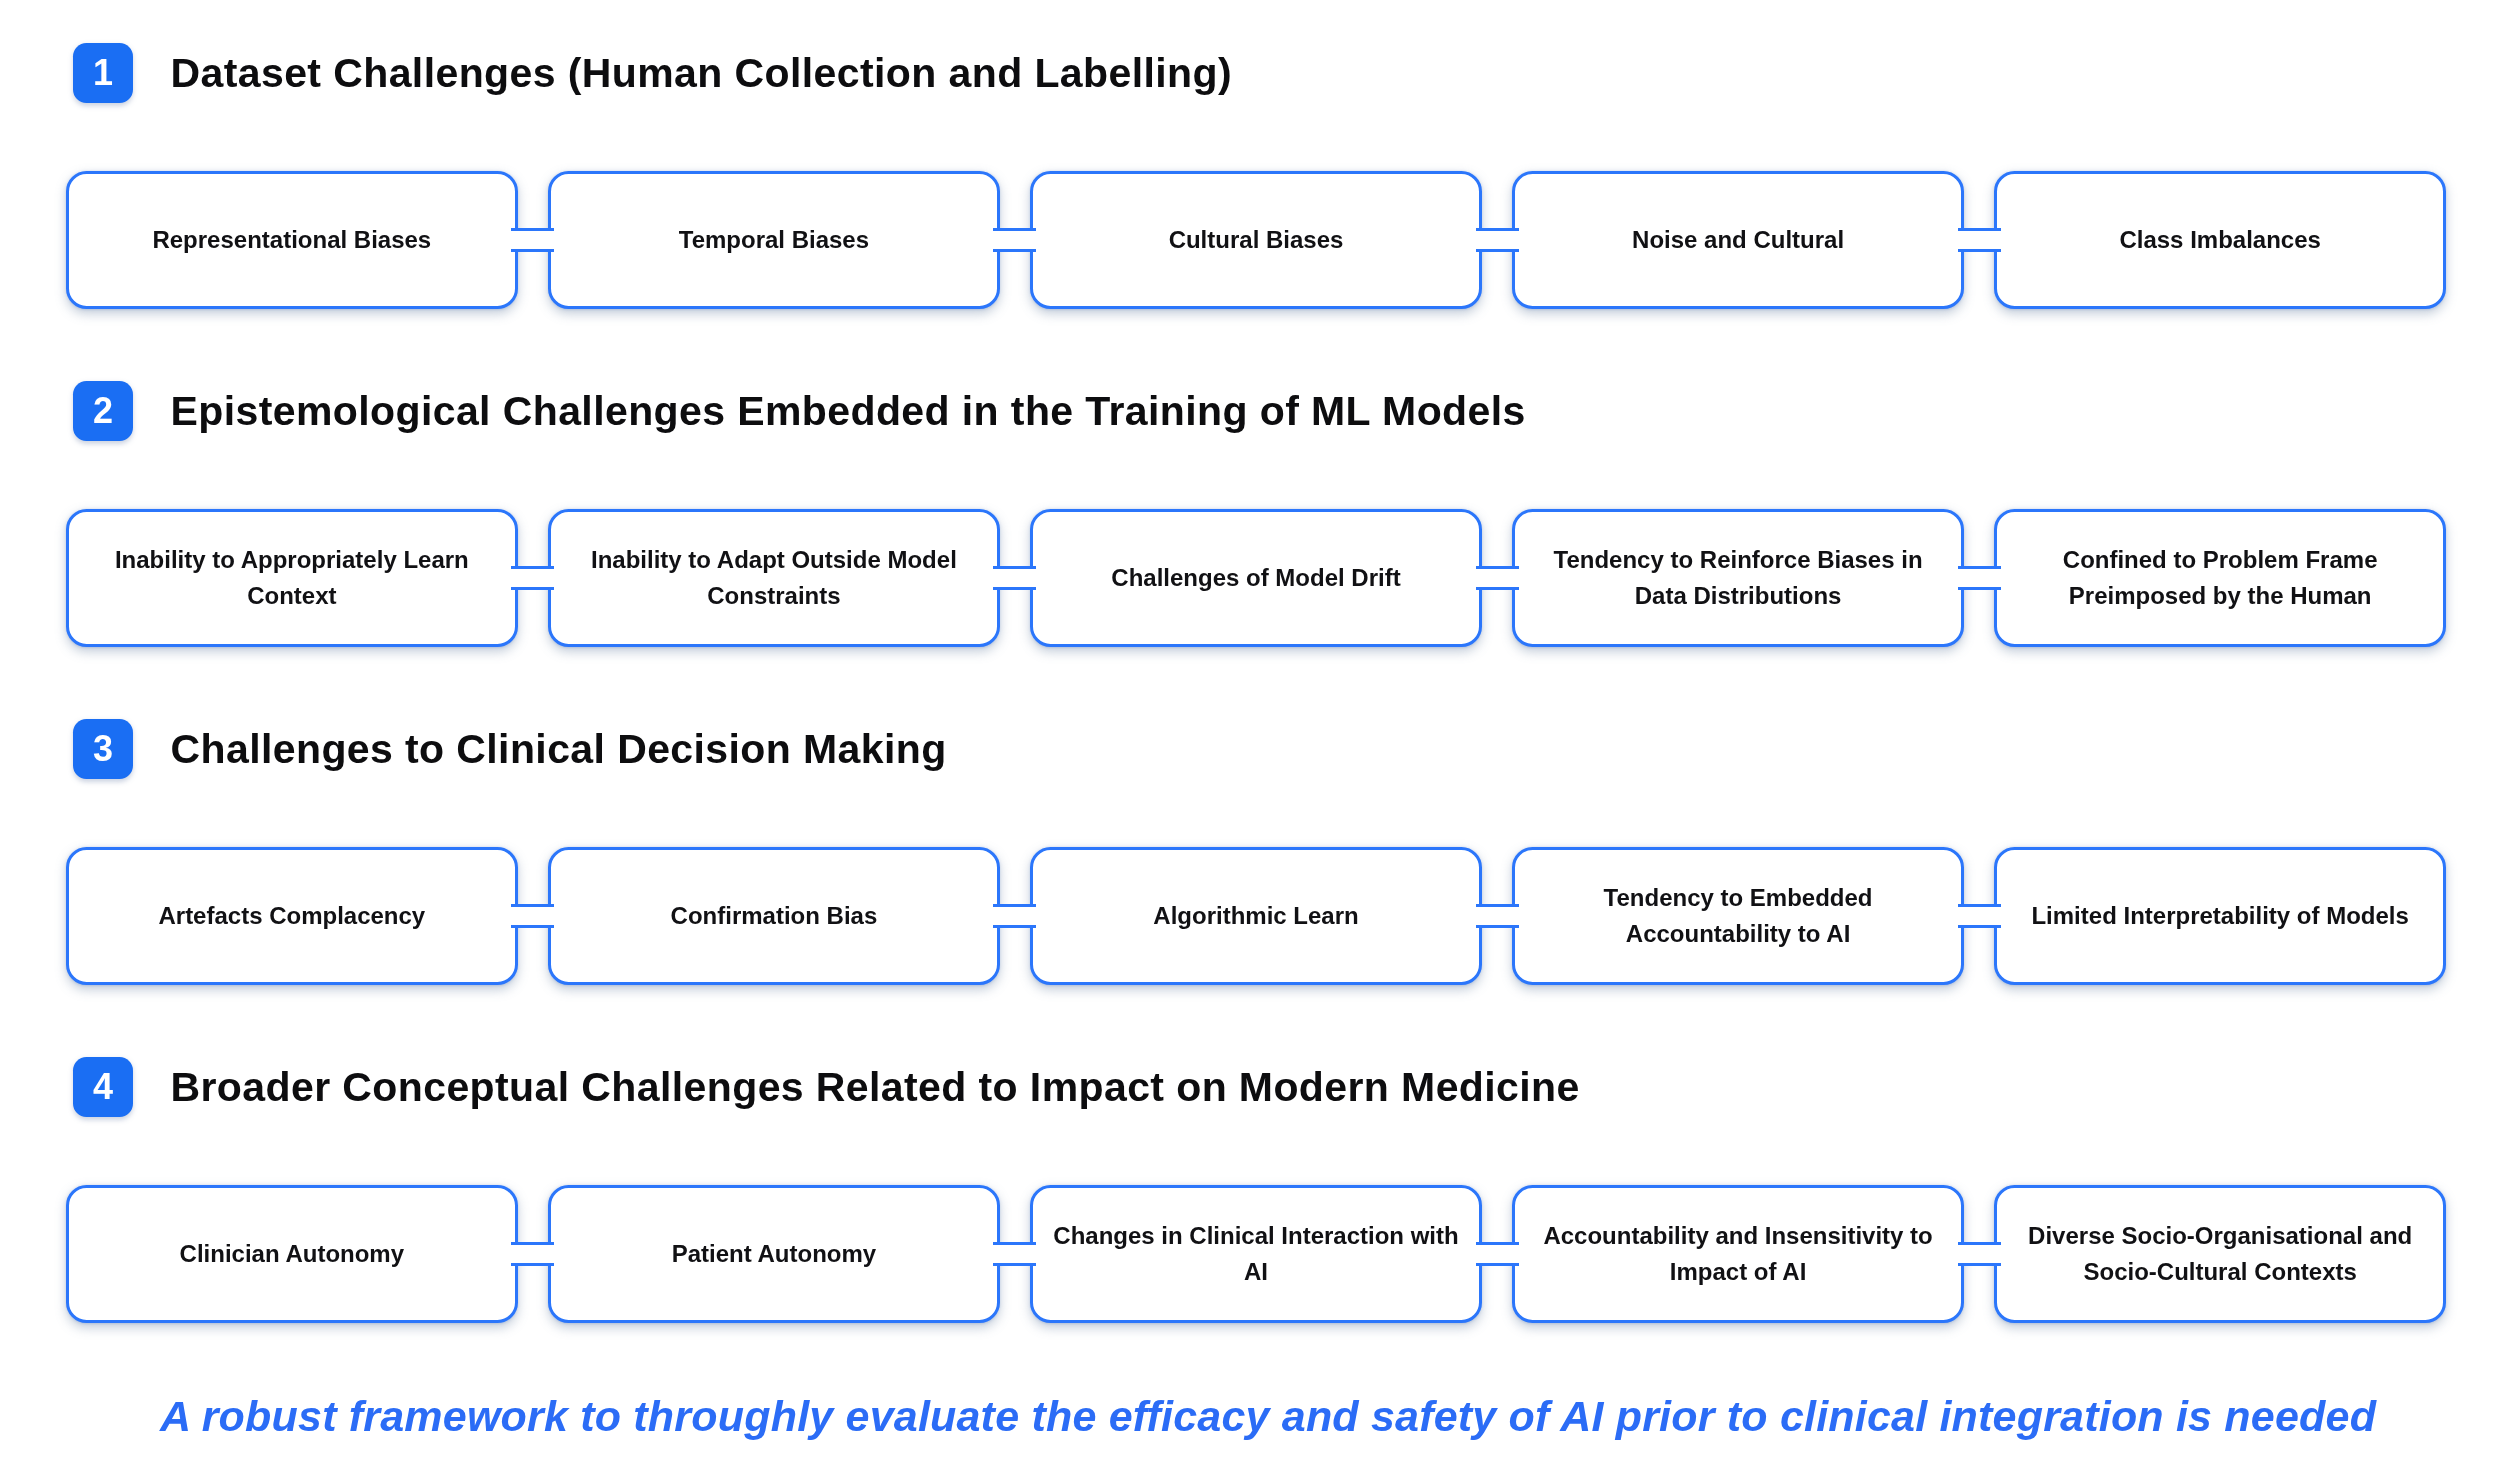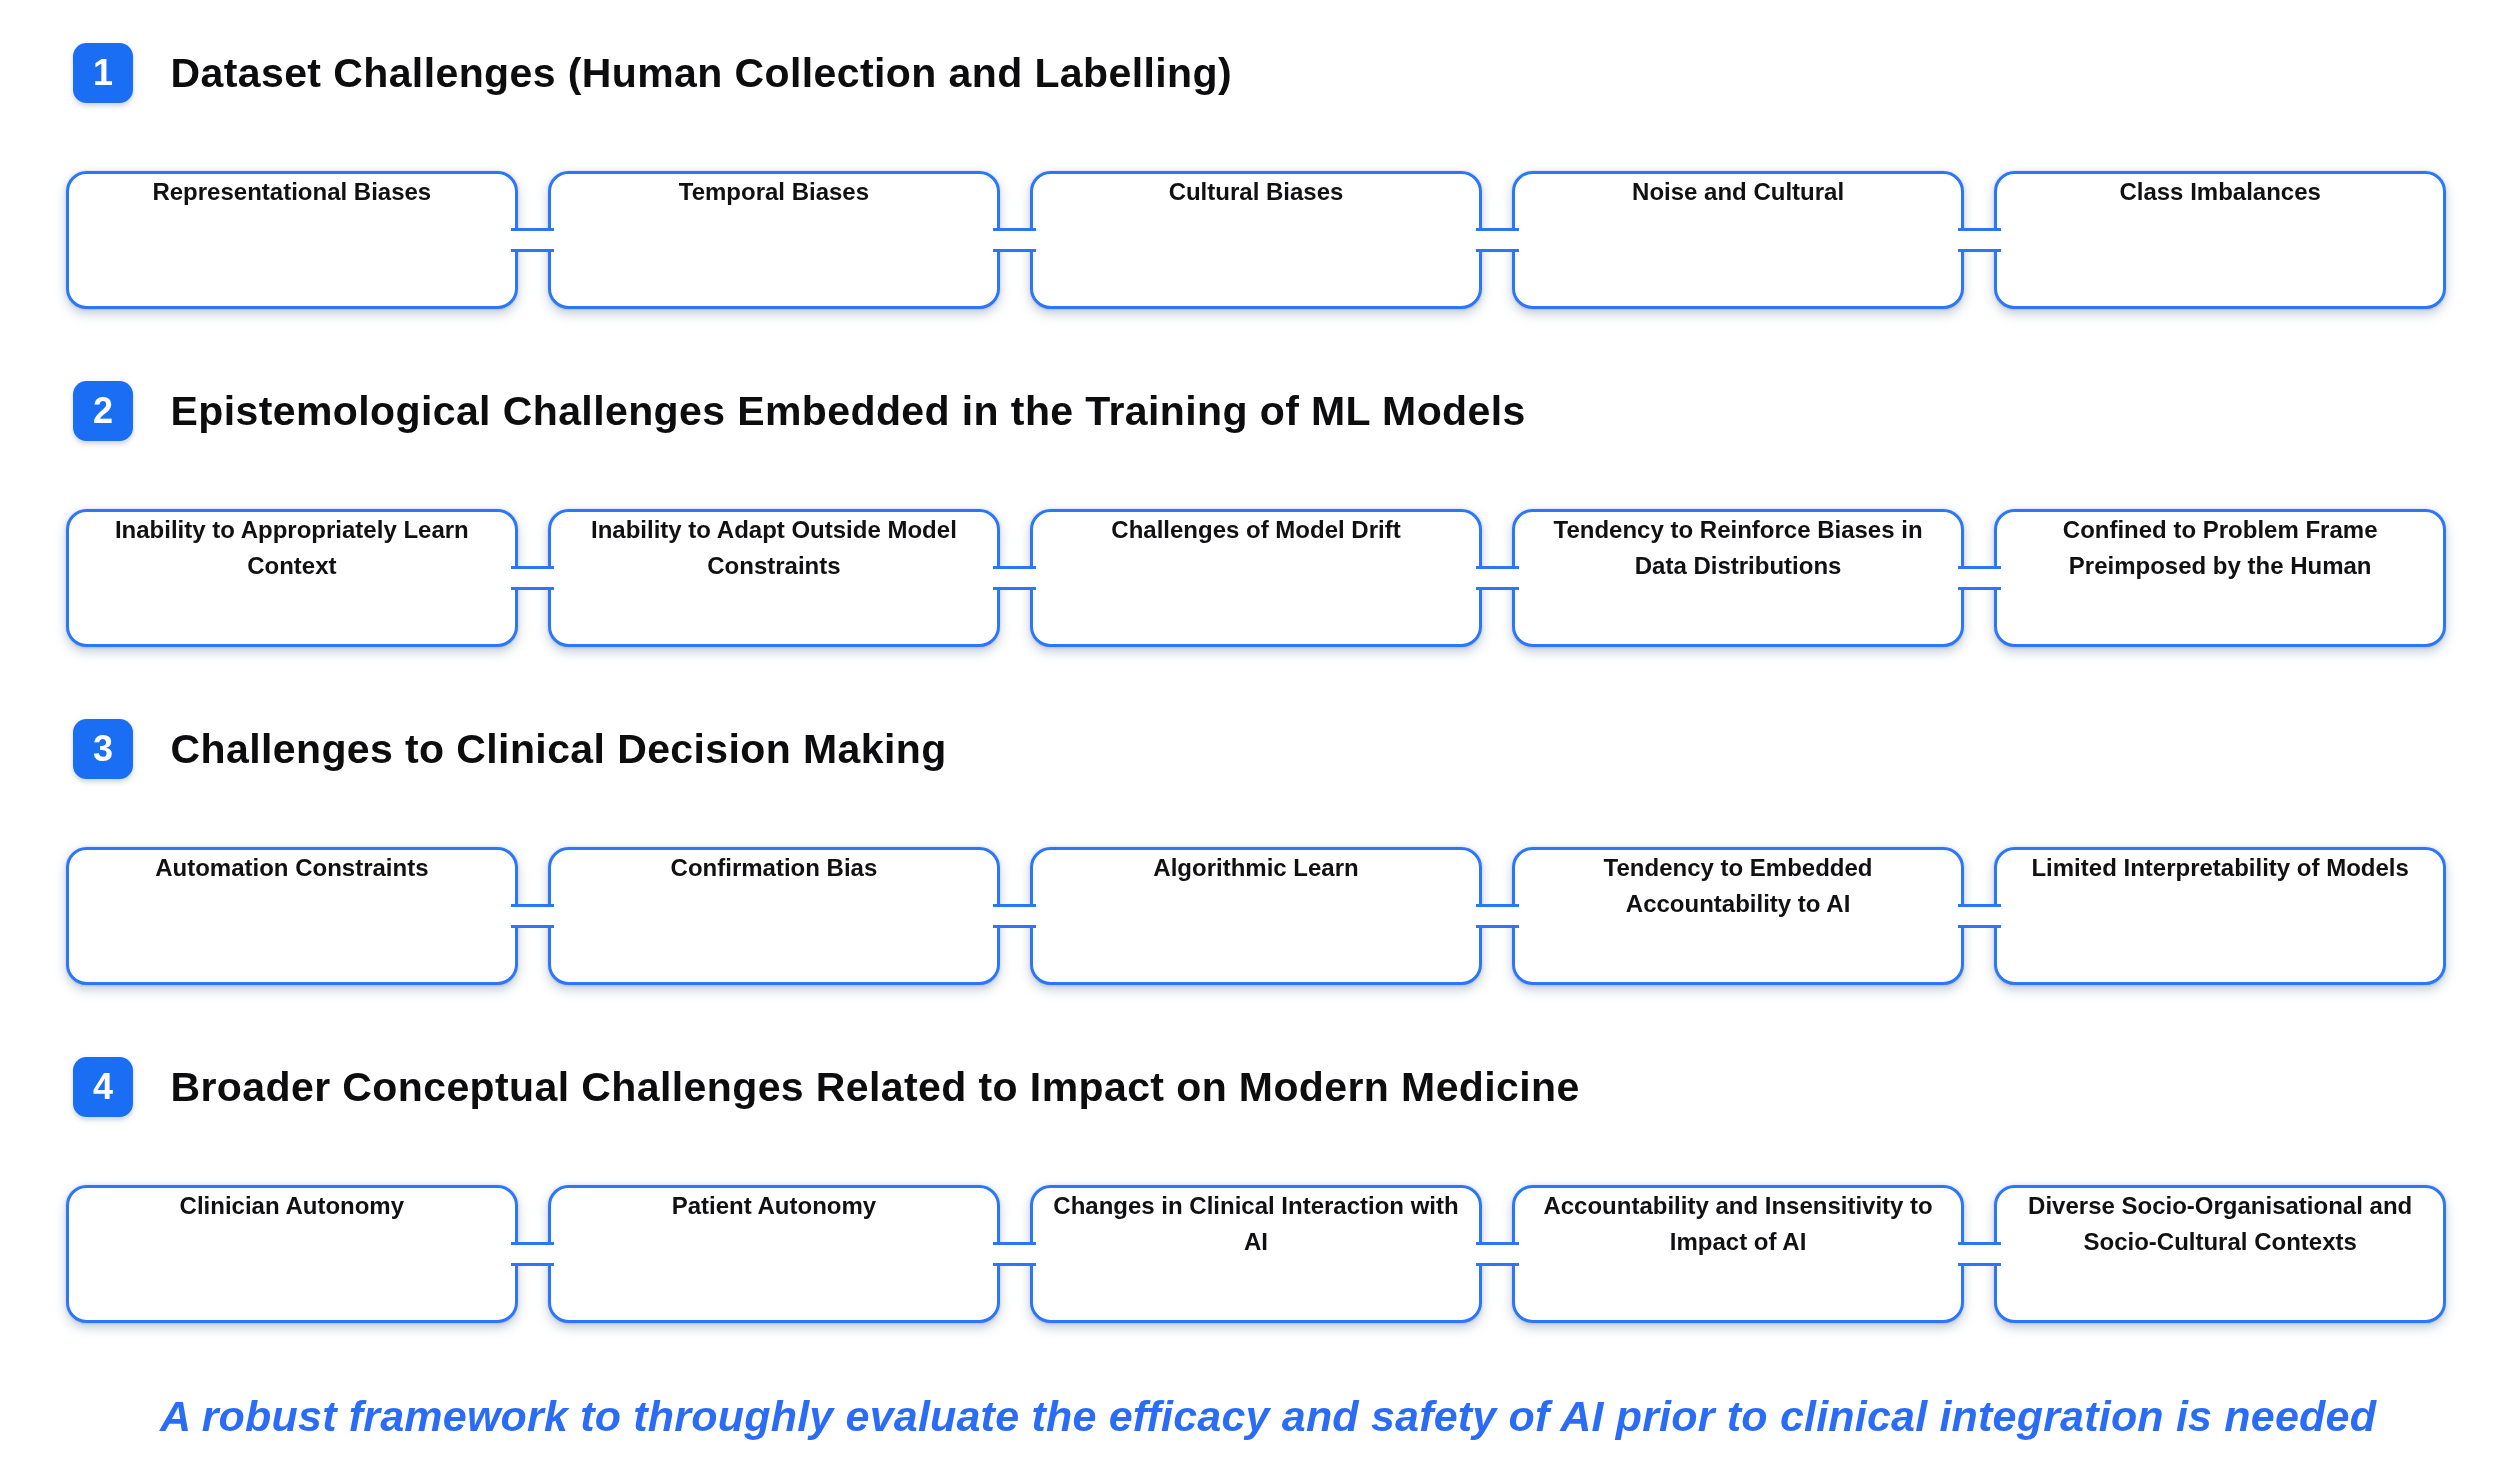--- a/index.html
+++ b/index.html
@@ -53,21 +53,21 @@
   }
   .box {
     flex: 1 1 0;
     position: relative;
     z-index: 1;
     background: #ffffff;
     border: 3.2px solid #2b76fb;
     border-radius: 20.5px;
     box-sizing: border-box;
     display: flex;
-    align-items: flex-start;
+    align-items: center;
     justify-content: center;
     text-align: center;
     padding: 0 16px;
     font-size: 24px;
     font-weight: bold;
     color: #111114;
     line-height: 1.5;
     box-shadow: 0 4.7px 10.3px rgba(120,140,170,0.42), 0 0.8px 2.4px rgba(90,130,210,0.28);
   }
   .connector {
@@ -157,21 +157,21 @@
   </div>
 
   <div class="section-header">
     <div class="num-badge">
       <span>3</span>
     </div>
     <h2 class="section-title">Challenges to Clinical Decision Making</h2>
   </div>
   <div class="row">
     <div class="box">
-        <span>Automation Constraints</span>
+        <span>Artefacts Complacency</span>
       </div>
     <div class="connector"></div>
     <div class="box">
         <span>Confirmation Bias</span>
       </div>
     <div class="connector"></div>
     <div class="box">
         <span>Algorithmic Learn</span>
       </div>
     <div class="connector"></div>

